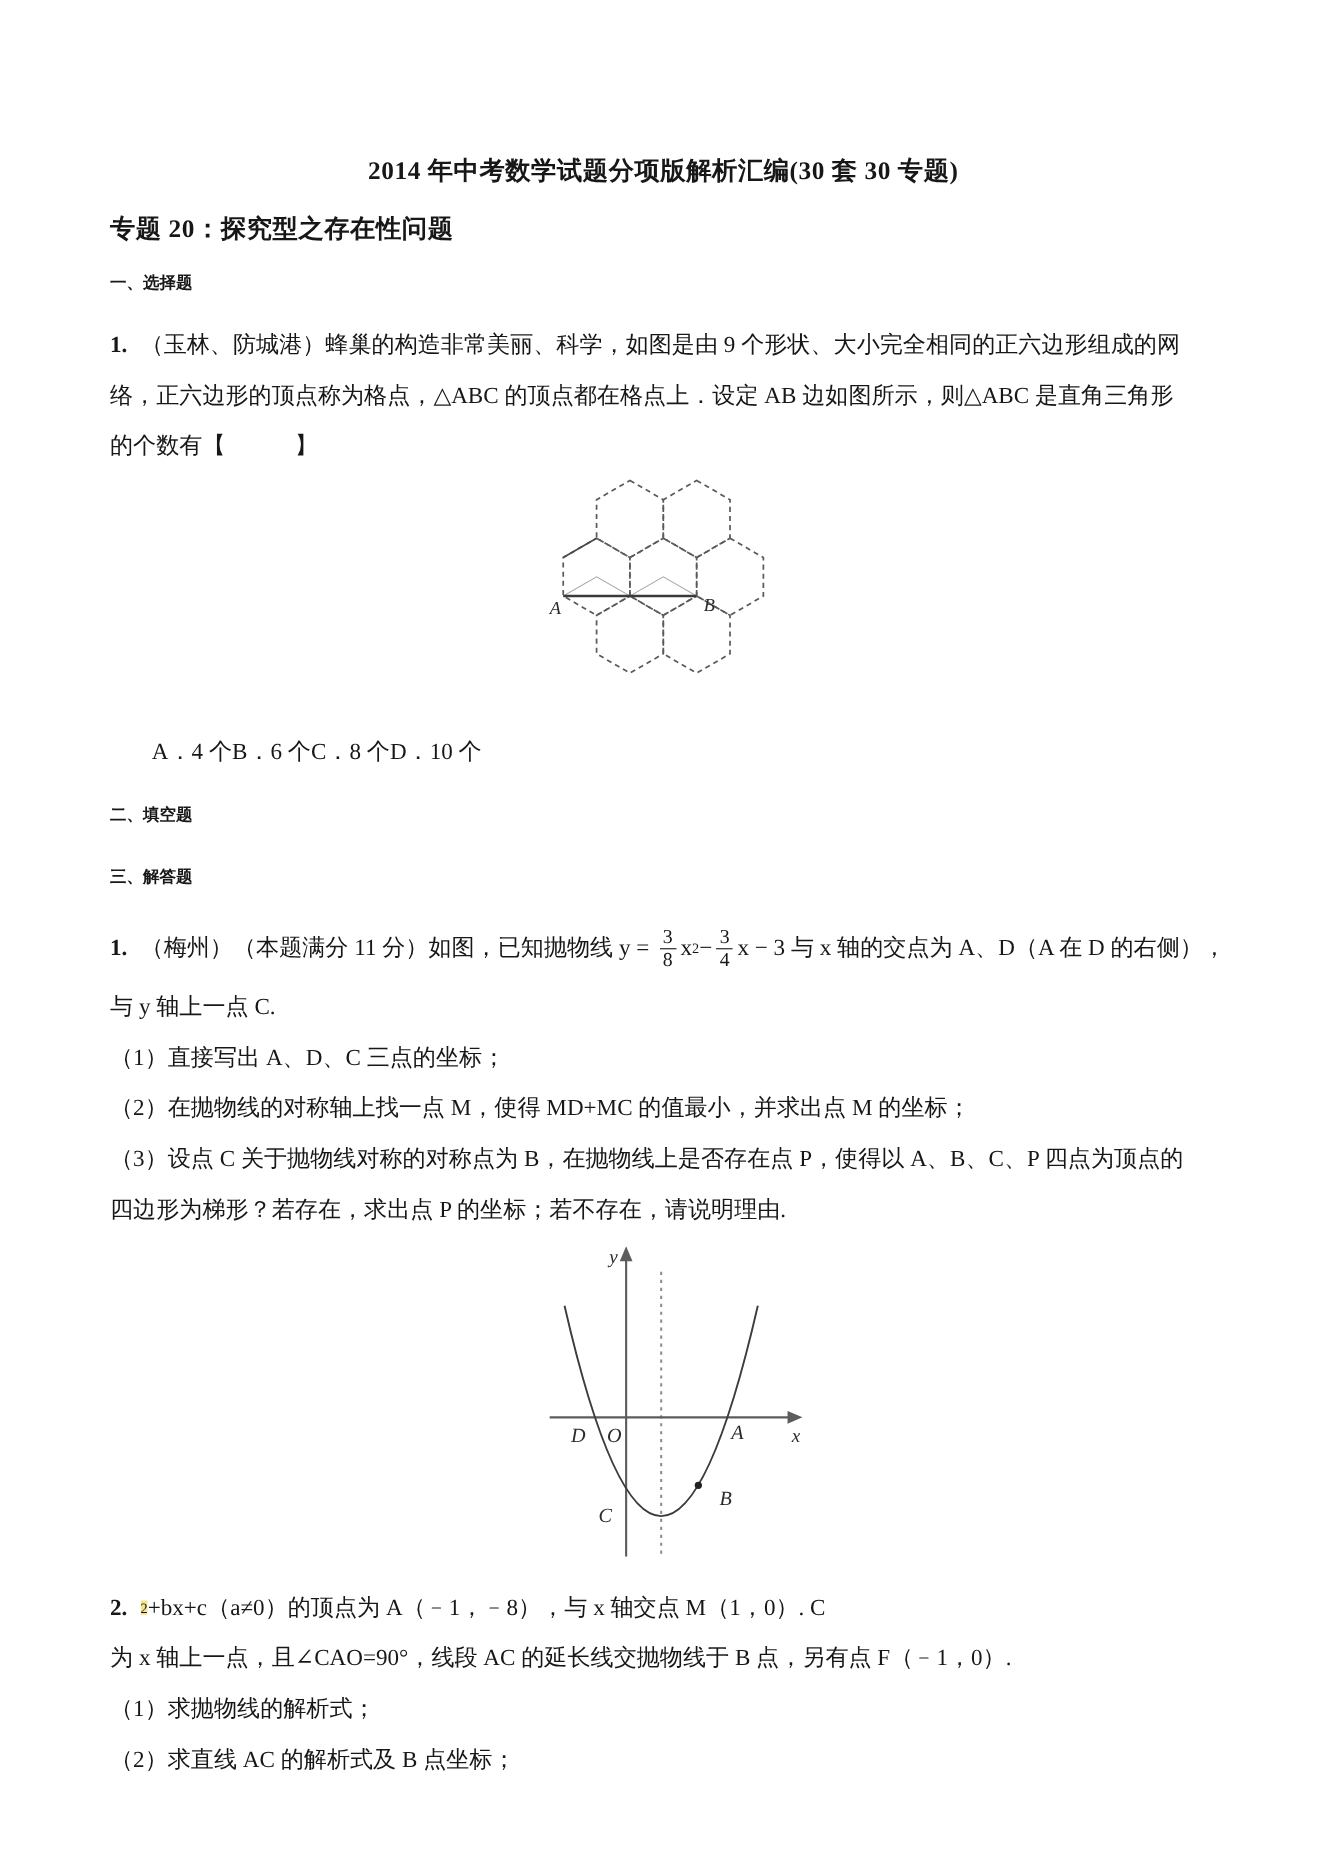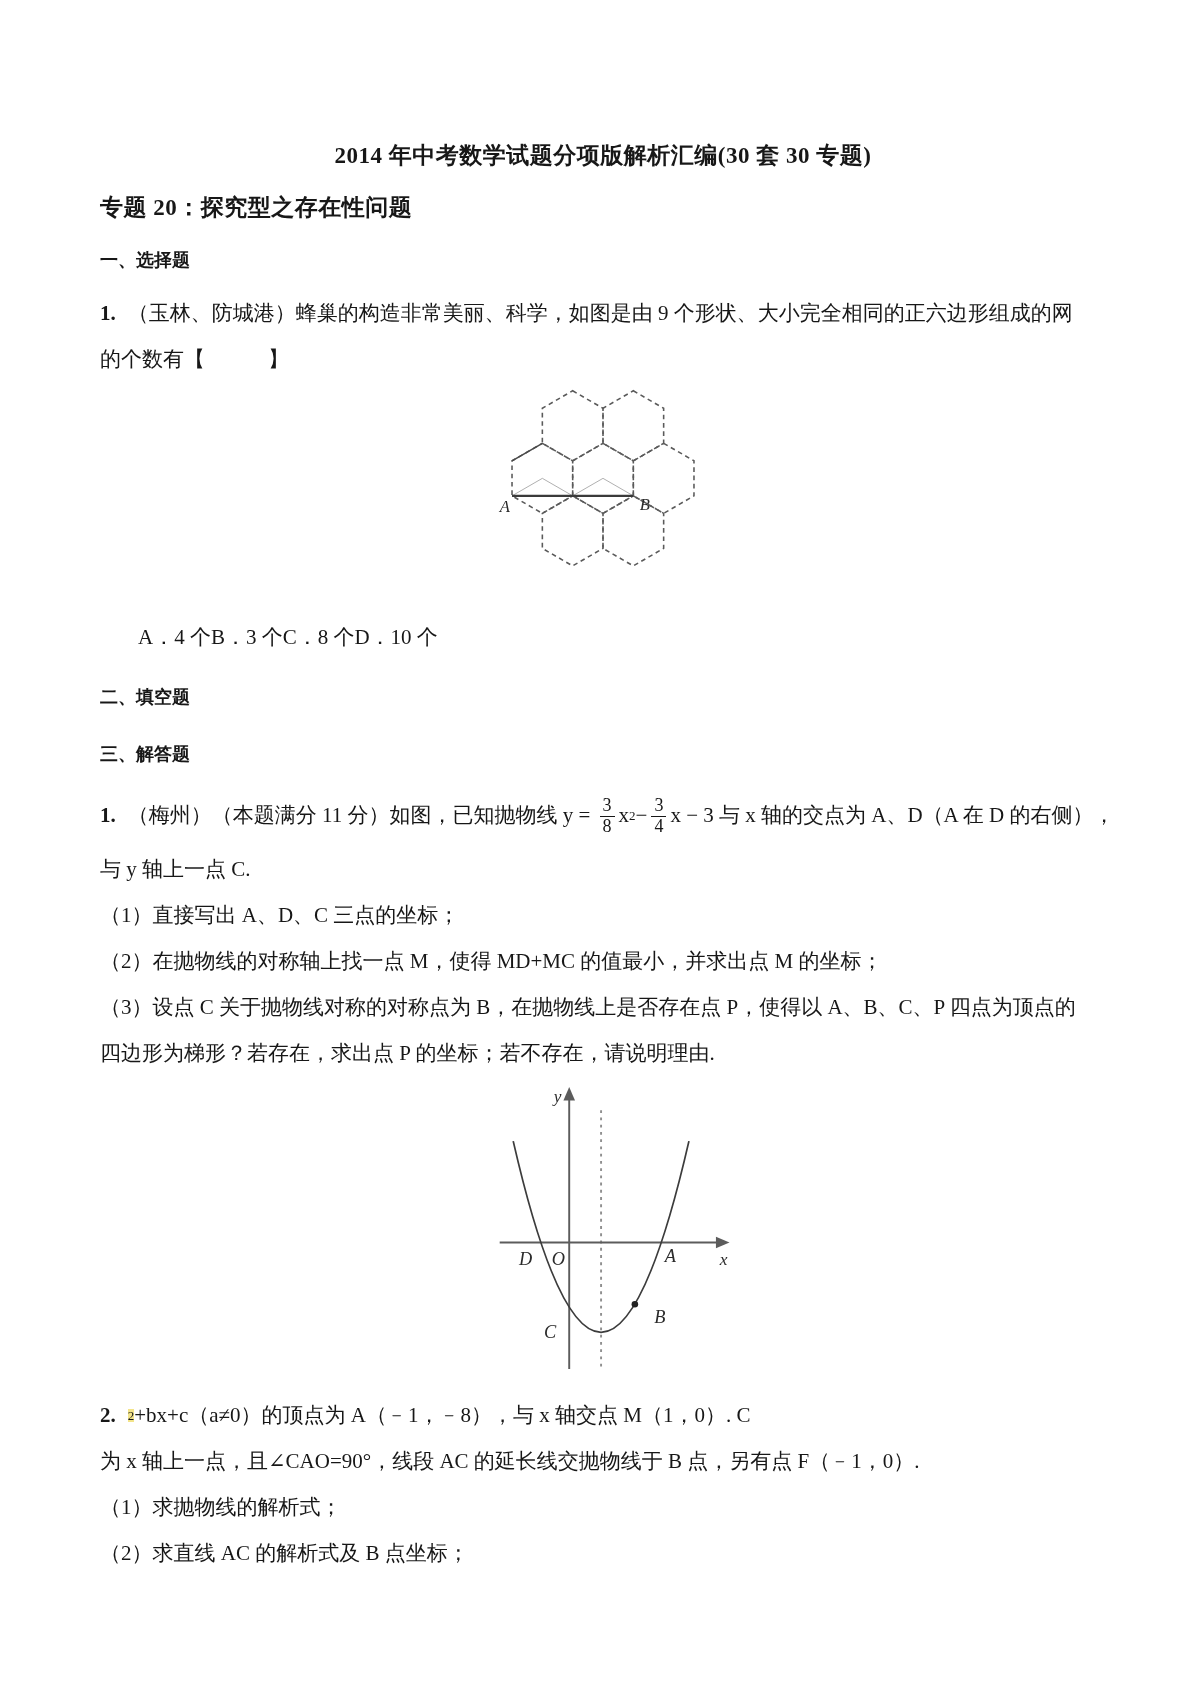--- a/index.html
+++ b/index.html
@@ -5,21 +5,21 @@
   * { margin:0; padding:0; box-sizing:border-box; }
   html,body { background:#ffffff; }
   body {
     width:1200px; height:1698px;
     font-family:"Liberation Serif","DejaVu Serif",serif;
     color:#171717;
   }
   .page { width:1200px; height:1698px; padding:140px 94px 0 100px; overflow:hidden; position:relative; }
   .doc-title   { text-align:center; font-weight:bold; font-size:23px; letter-spacing:0.5px; }
   .doc-subtitle{ font-weight:bold; font-size:23px; margin-top:21px; letter-spacing:0.5px; }
-  .sec { font-weight:bold; font-size:18px; margin-top:25px; height:32px; }
+  .sec { font-weight:bold; font-size:15px; margin-top:25px; height:32px; }
   .ln  { font-size:21px; height:46px; display:flex; align-items:center; white-space:pre; }
   .ln.tall { height:62px; }
   .qnum { font-weight:bold; margin-right:12px; }
   .para { margin-top:10px; }
   .options { display:flex; padding-left:38px; font-size:21px; height:46px; align-items:center; margin-top:14px; }
   .fig { display:flex; justify-content:center; }
   .fig1 { margin-top:6px; }
   .fig2 { margin-top:4px; }
   .frac { display:inline-flex; flex-direction:column; align-items:center; font-size:18px; line-height:1.1; margin:0 4px; transform:translateY(1px); }
   .frac .fnum { border-bottom:1.4px solid #171717; padding:0 3px; }
@@ -33,20 +33,21 @@
 
 <div class="page">
 
   <div class="doc-title">2014 年中考数学试题分项版解析汇编(30 套 30 专题)</div>
   <div class="doc-subtitle">专题 20：探究型之存在性问题</div>
 
   <div class="sec">一、选择题</div>
 
   <div class="para">
     <div class="ln"><b class="qnum">1.</b><span>（玉林、防城港）蜂巢的构造非常美丽、科学，如图是由 9 个形状、大小完全相同的正六边形组成的网</span></div>
+    <div class="ln">络，正六边形的顶点称为格点，△ABC 的顶点都在格点上．设定 AB 边如图所示，则△ABC 是直角三角形</div>
     <div class="ln">的个数有【　　　】</div>
   </div>
 
   <div class="fig fig1">
     <svg width="240" height="212" viewBox="0 0 260 230">
       <g fill="none" stroke="#5a5a5a" stroke-width="1.7" stroke-dasharray="5 4">
         <polygon points="97.1,3 130,22 130,60 97.1,79 64.2,60 64.2,22"></polygon>
         <polygon points="162.9,3 195.8,22 195.8,60 162.9,79 130,60 130,22"></polygon>
         <polygon points="64.2,60 97.1,79 97.1,117 64.2,136 31.3,117 31.3,79"></polygon>
         <polygon points="130,60 162.9,79 162.9,117 130,136 97.1,117 97.1,79"></polygon>
@@ -57,21 +58,21 @@
       <line x1="31.3" y1="79" x2="64.2" y2="60" stroke="#4a4a4a" stroke-width="1.7"></line>
       <polyline points="31.3,117 64.2,98 97.1,117 130,98 162.9,117" fill="none" stroke="#a9a9a9" stroke-width="1"></polyline>
       <line x1="31.3" y1="117" x2="162.9" y2="117" stroke="#3a3a3a" stroke-width="2.6"></line>
       <text x="18" y="135" font-size="18" class="svg-label" fill="#2b2b2b">A</text>
       <text x="170" y="132" font-size="18" class="svg-label" fill="#2b2b2b">B</text>
     </svg>
   </div>
 
   <div class="options">
     <span>A．4 个</span>
-    <span>B．3 个</span>
+    <span>B．6 个</span>
     <span>C．8 个</span>
     <span>D．10 个</span>
   </div>
 
   <div class="sec">二、填空题</div>
   <div class="sec">三、解答题</div>
 
   <div class="para">
     <div class="ln tall">
       <b class="qnum">1.</b><span>（梅州）（本题满分 11 分）如图，已知抛物线 y = </span><span class="frac"><span class="fnum">3</span><span class="fden">8</span></span><span>x</span><sup>2</sup><span>−</span><span class="frac"><span class="fnum">3</span><span class="fden">4</span></span><span>x − 3 </span><span>与 x 轴的交点为 A、D（A 在 D 的右侧），</span>

